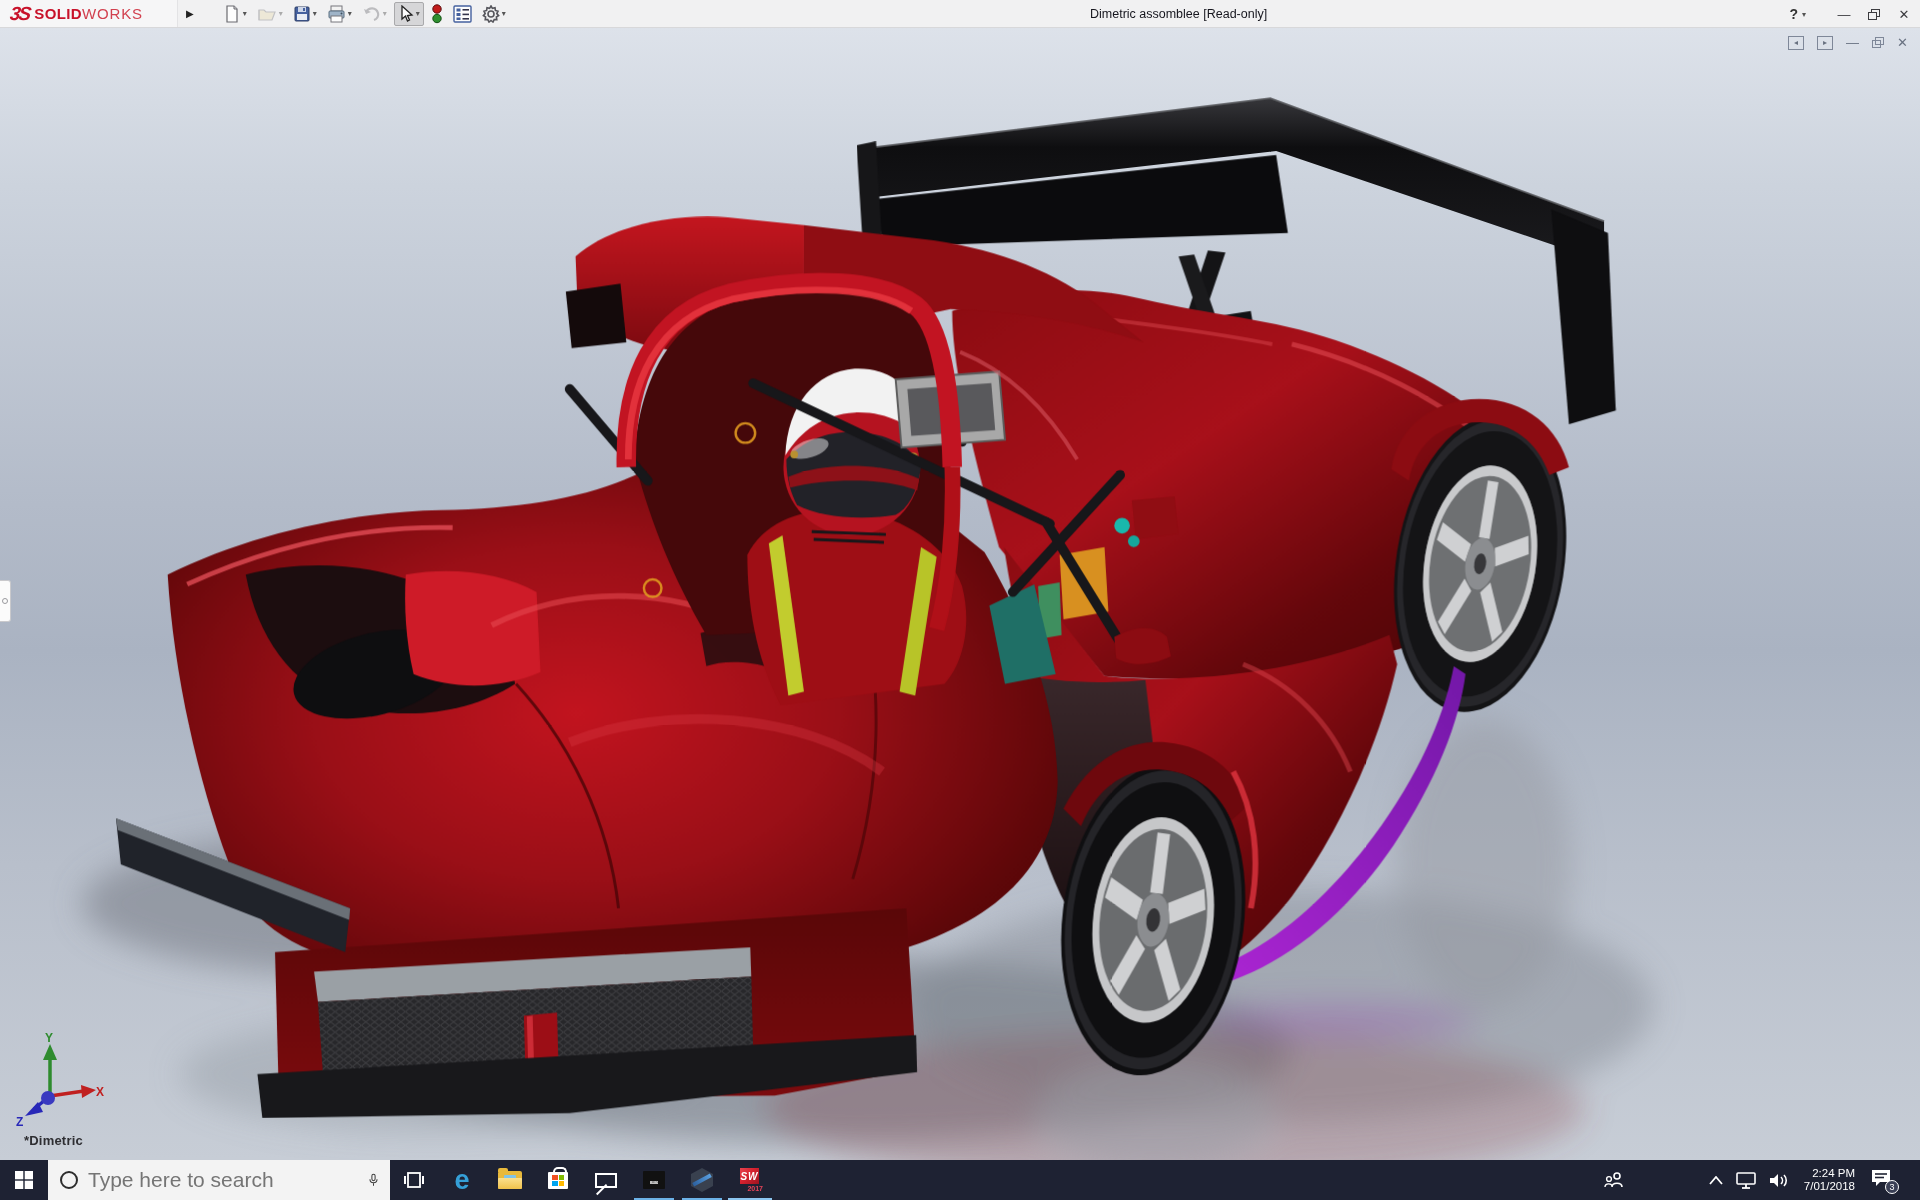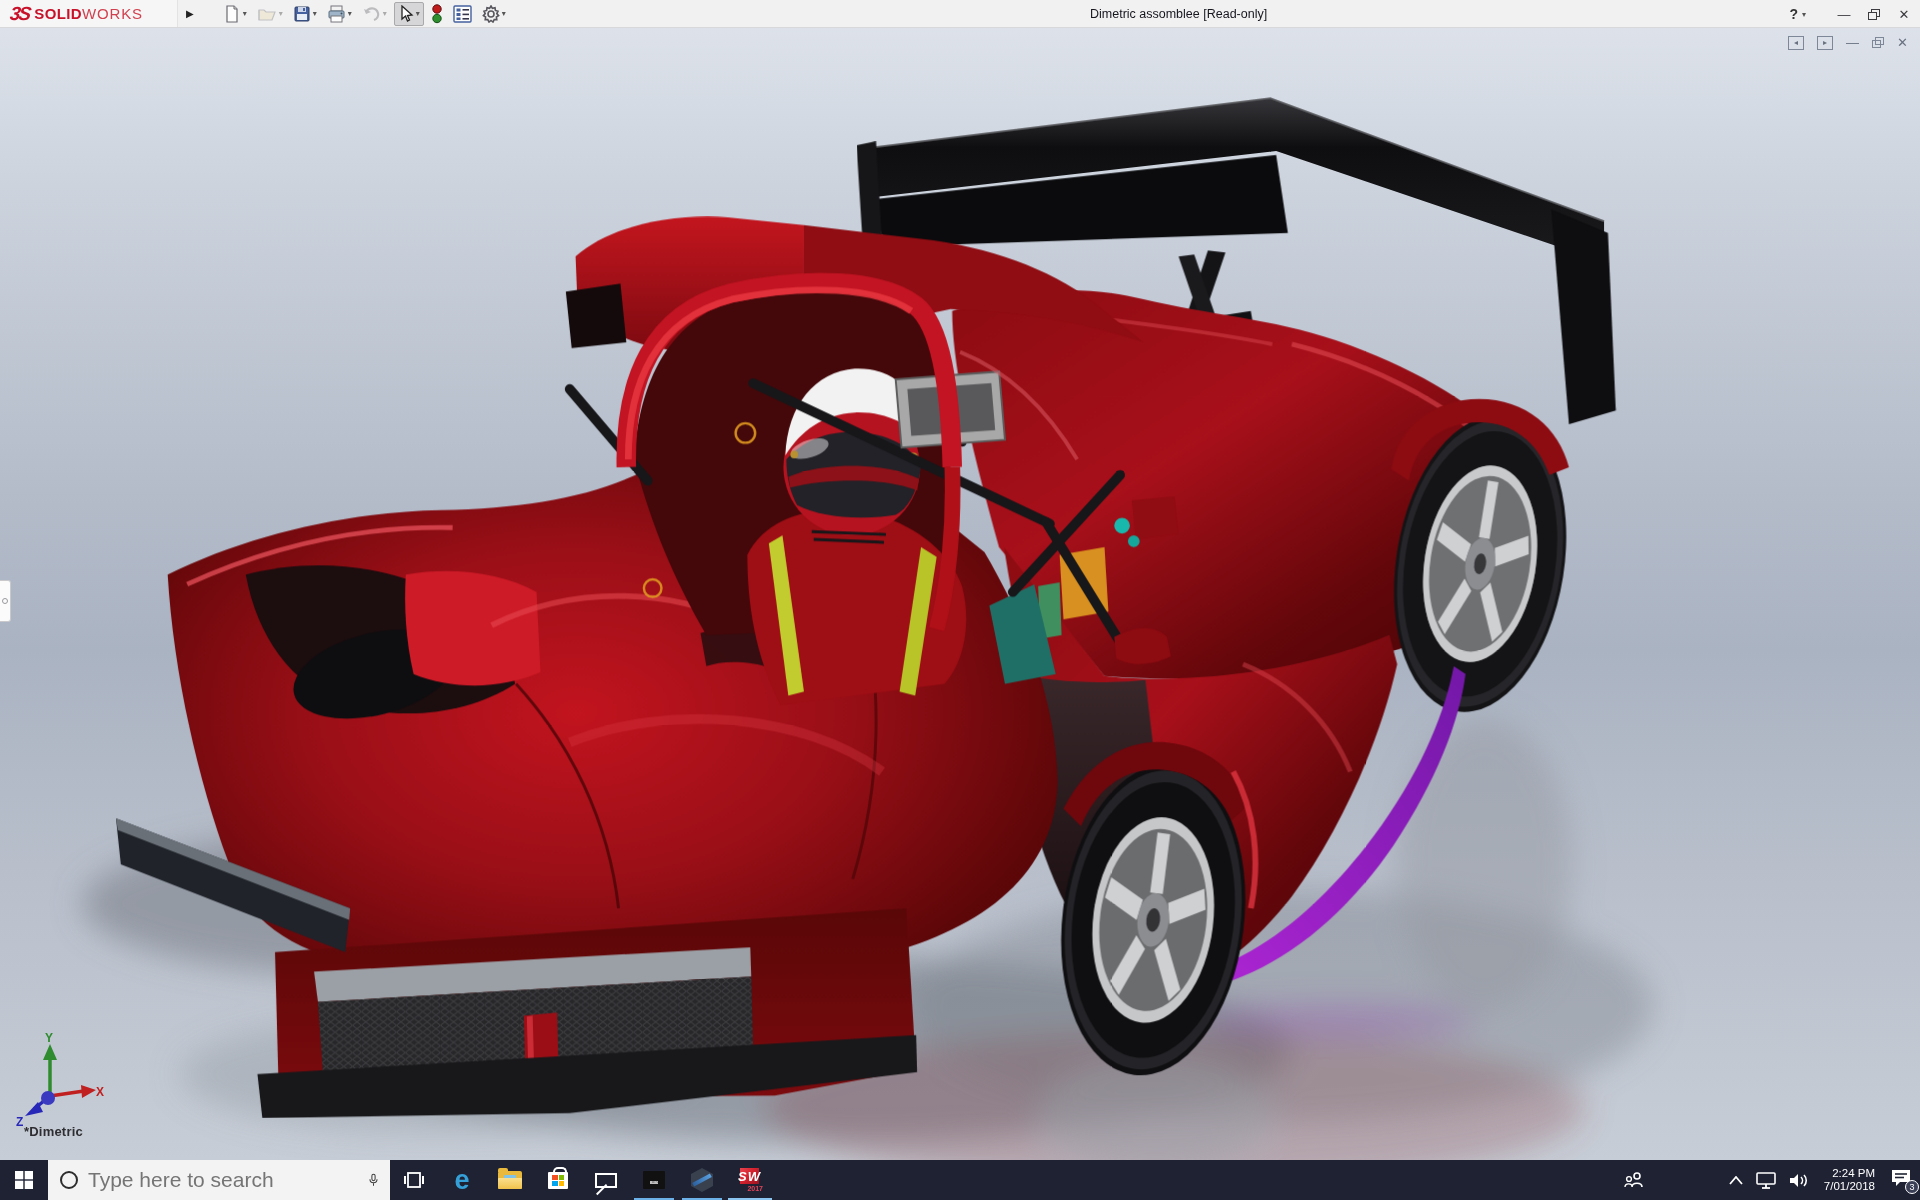--- a/index.html
+++ b/index.html
@@ -49,21 +49,21 @@
   .doc-restore { position:relative; width:12px; height:11px; }
   .doc-restore i { position:absolute; border:1.5px solid #7e8798; width:9px; height:8px; display:block; }
   .doc-restore i.b { left:0; bottom:0; }
   .doc-restore i.f { right:0; top:0; }
   .doc-close { font-size:13px; }
   .splitter-tab { position:absolute; left:0; top:552px; width:11px; height:42px;
                   background:#fbfbfb; border:1px solid #c9c9cc; border-left:none;
                   border-radius:0 3px 3px 0; display:flex; align-items:center; justify-content:center; }
   .splitter-tab i { width:6px; height:6px; border-radius:50%; border:1px solid #9a9a9e; display:block; }
   .triad { position:absolute; left:8px; bottom:34px; }
-  .view-label { position:absolute; left:24px; bottom:21px; font-size:13px;
+  .view-label { position:absolute; left:24px; bottom:12px; font-size:13px;
                 font-weight:bold; color:#2e2e32; letter-spacing:.2px; }
 
   
   .taskbar { position:absolute; bottom:0; left:0; width:1920px; height:40px;
              background:#1e2233; display:flex; align-items:stretch; }
   .tb-app { position:relative; width:48px; display:flex; align-items:center;
             justify-content:center; background:transparent; border:none; }
   .start-btn { width:48px; }
   .run-bar { position:absolute; bottom:0; left:4px; right:4px; height:2.5px; background:#6cb2e8; }
   .run-bar.bright { background:#8cc6f0; left:2px; right:2px; }
@@ -93,23 +93,23 @@
   .cmd-top { height:4px; background:#bfbfbf; font-size:3px; color:#222; line-height:4px; padding-left:2px;
              font-family:"Liberation Mono",monospace; }
   .hex-ico { width:24px; height:24px; background:#39414f;
              clip-path:polygon(50% 0,96% 25%,96% 75%,50% 100%,4% 75%,4% 25%); position:relative; }
   .hex-slash { position:absolute; left:2px; top:10px; width:20px; height:4px;
                background:linear-gradient(90deg,#2b5f9e,#5aa0e0); transform:rotate(-28deg); }
   .sw-ico { position:relative; width:26px; height:26px; }
   .sw-cube { position:absolute; left:3px; top:1px; width:19px; height:16px;
              background:linear-gradient(135deg,#e84450 0%,#d5212e 45%,#9c1420 100%);
              display:flex; align-items:center; justify-content:center; }
-  .sw-cube span { color:#fff; font-weight:bold; font-style:italic; font-size:13px; letter-spacing:1px; }
+  .sw-cube span { color:#fff; font-weight:bold; font-style:italic; font-size:10px; letter-spacing:1px; }
   .sw-year { position:absolute; right:0; bottom:1px; font-size:7px; font-weight:bold; color:#e8455a; }
-  .tray { margin-left:auto; display:flex; align-items:center; gap:13px; padding-right:4px; }
+  .tray { margin-left:auto; display:flex; align-items:center; gap:13px; padding-right:24px; }
   .tray-gap { width:58px; }
   .clock { text-align:right; color:#fff; font-size:11.5px; line-height:13px; padding:0 2px; }
   .action-ico { position:relative; width:26px; height:24px; }
   .action-ico svg { display:block; }
   .badge { position:absolute; right:-3px; bottom:-2px; width:14px; height:14px; border-radius:50%;
            background:#3a3f55; border:1px solid #fff; color:#fff; font-size:9px;
            display:flex; align-items:center; justify-content:center; }
 </style>
 </head>
 <body>

